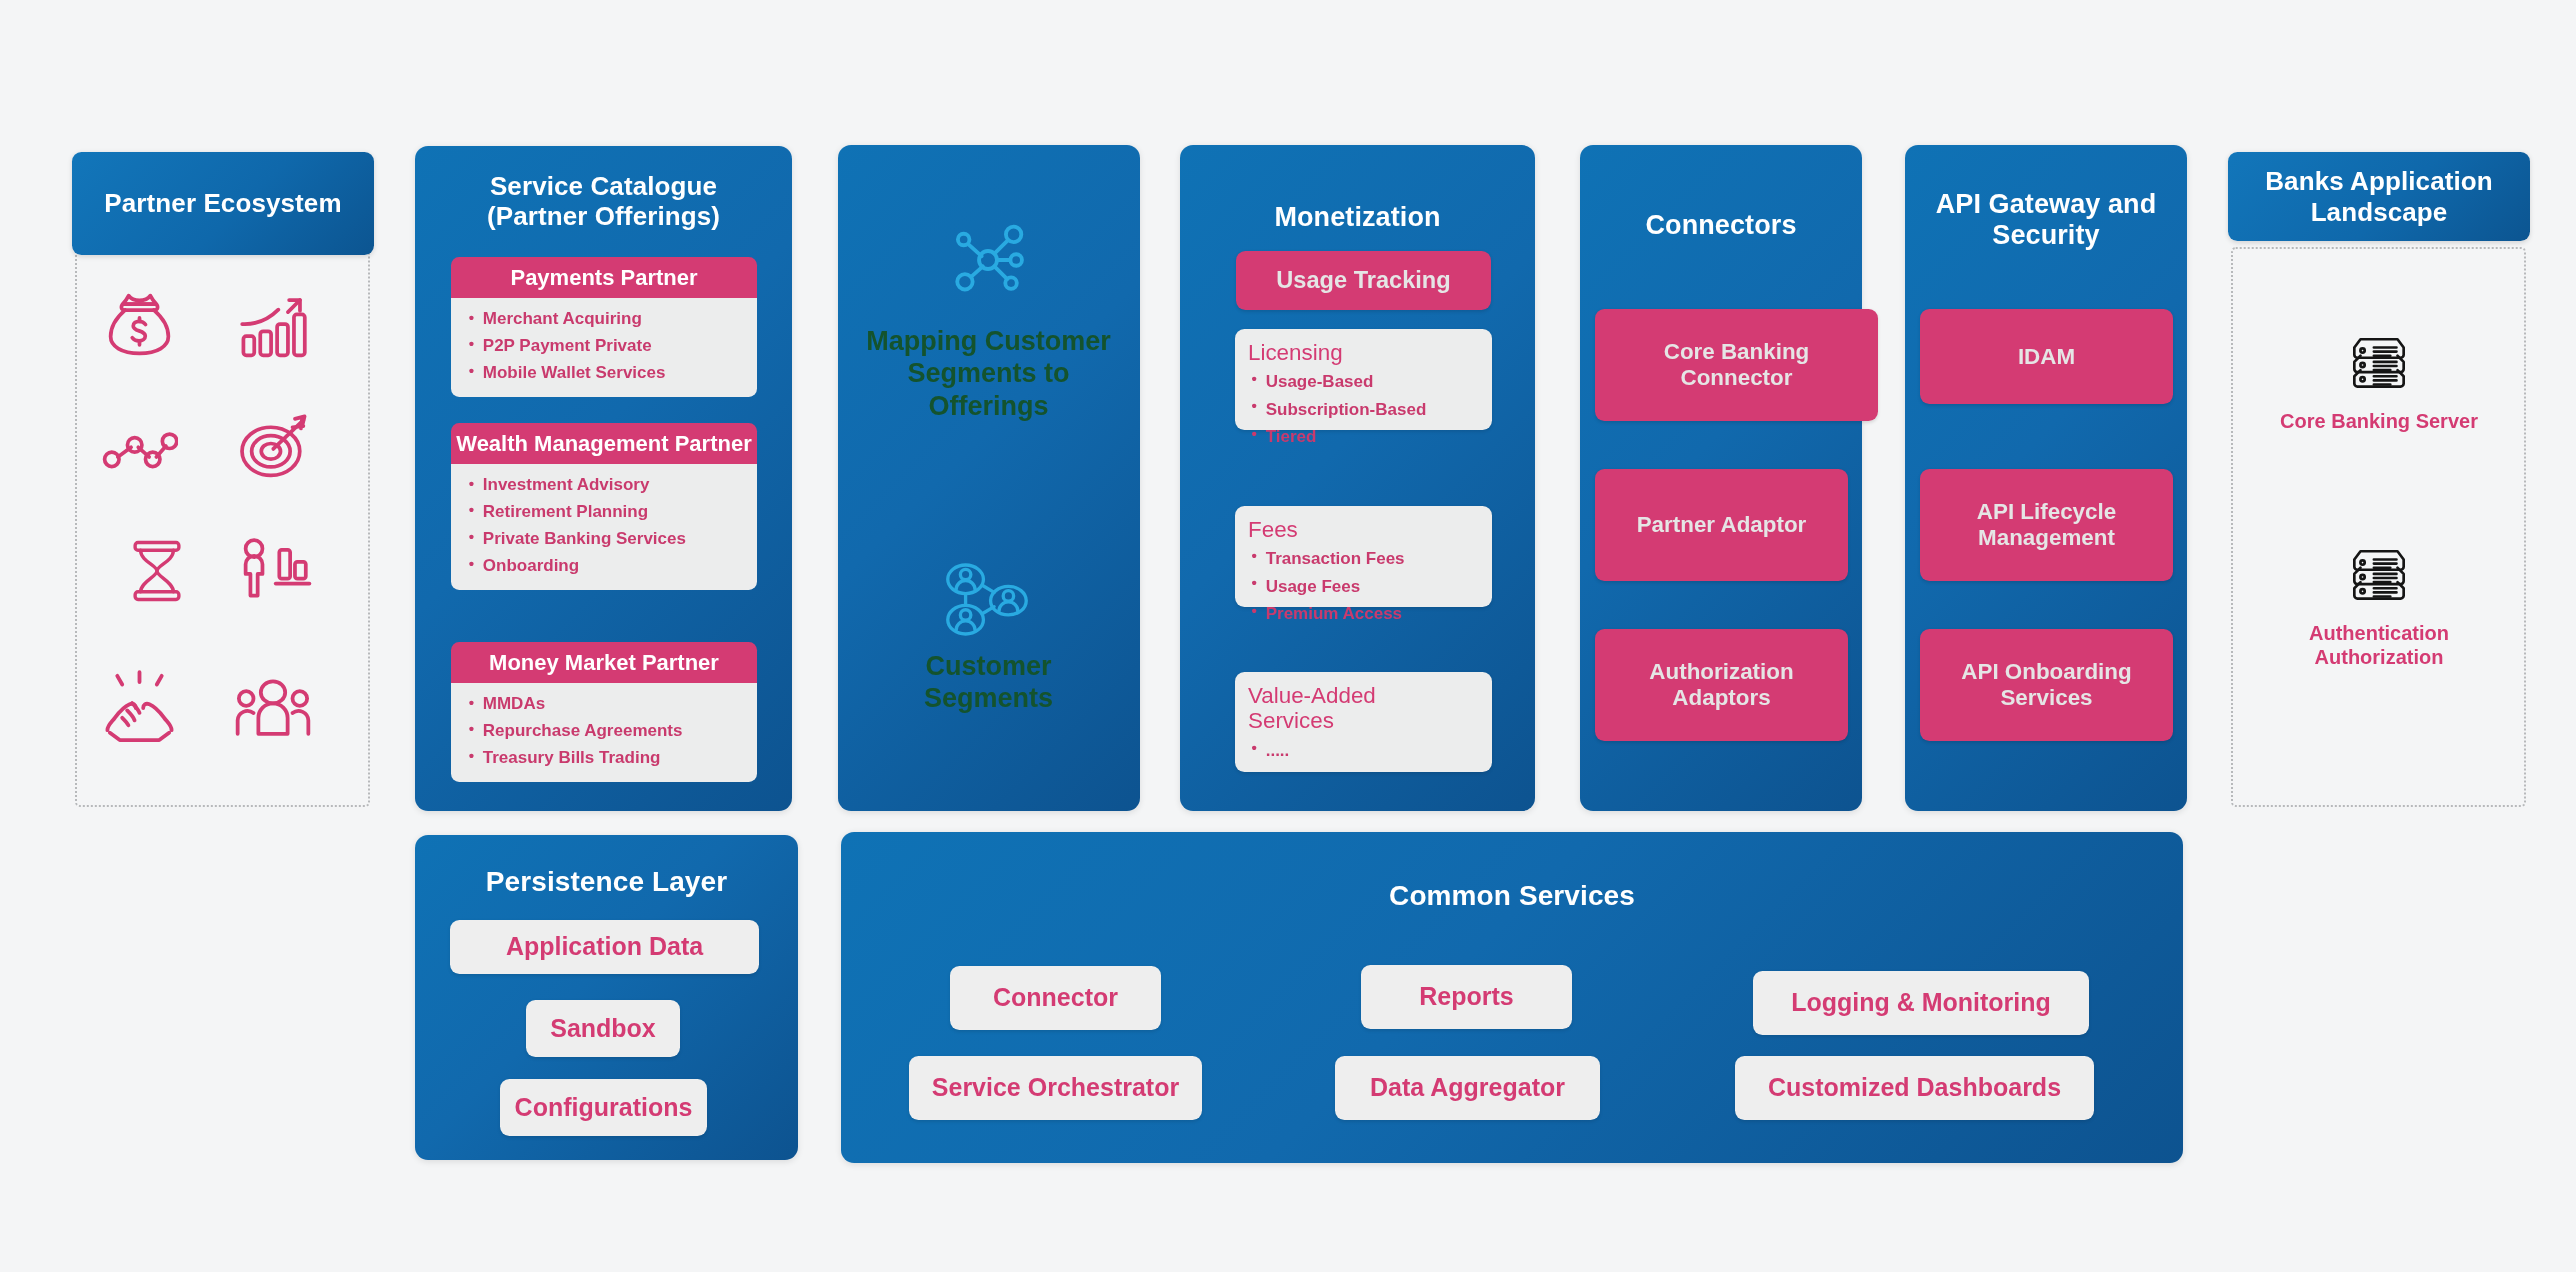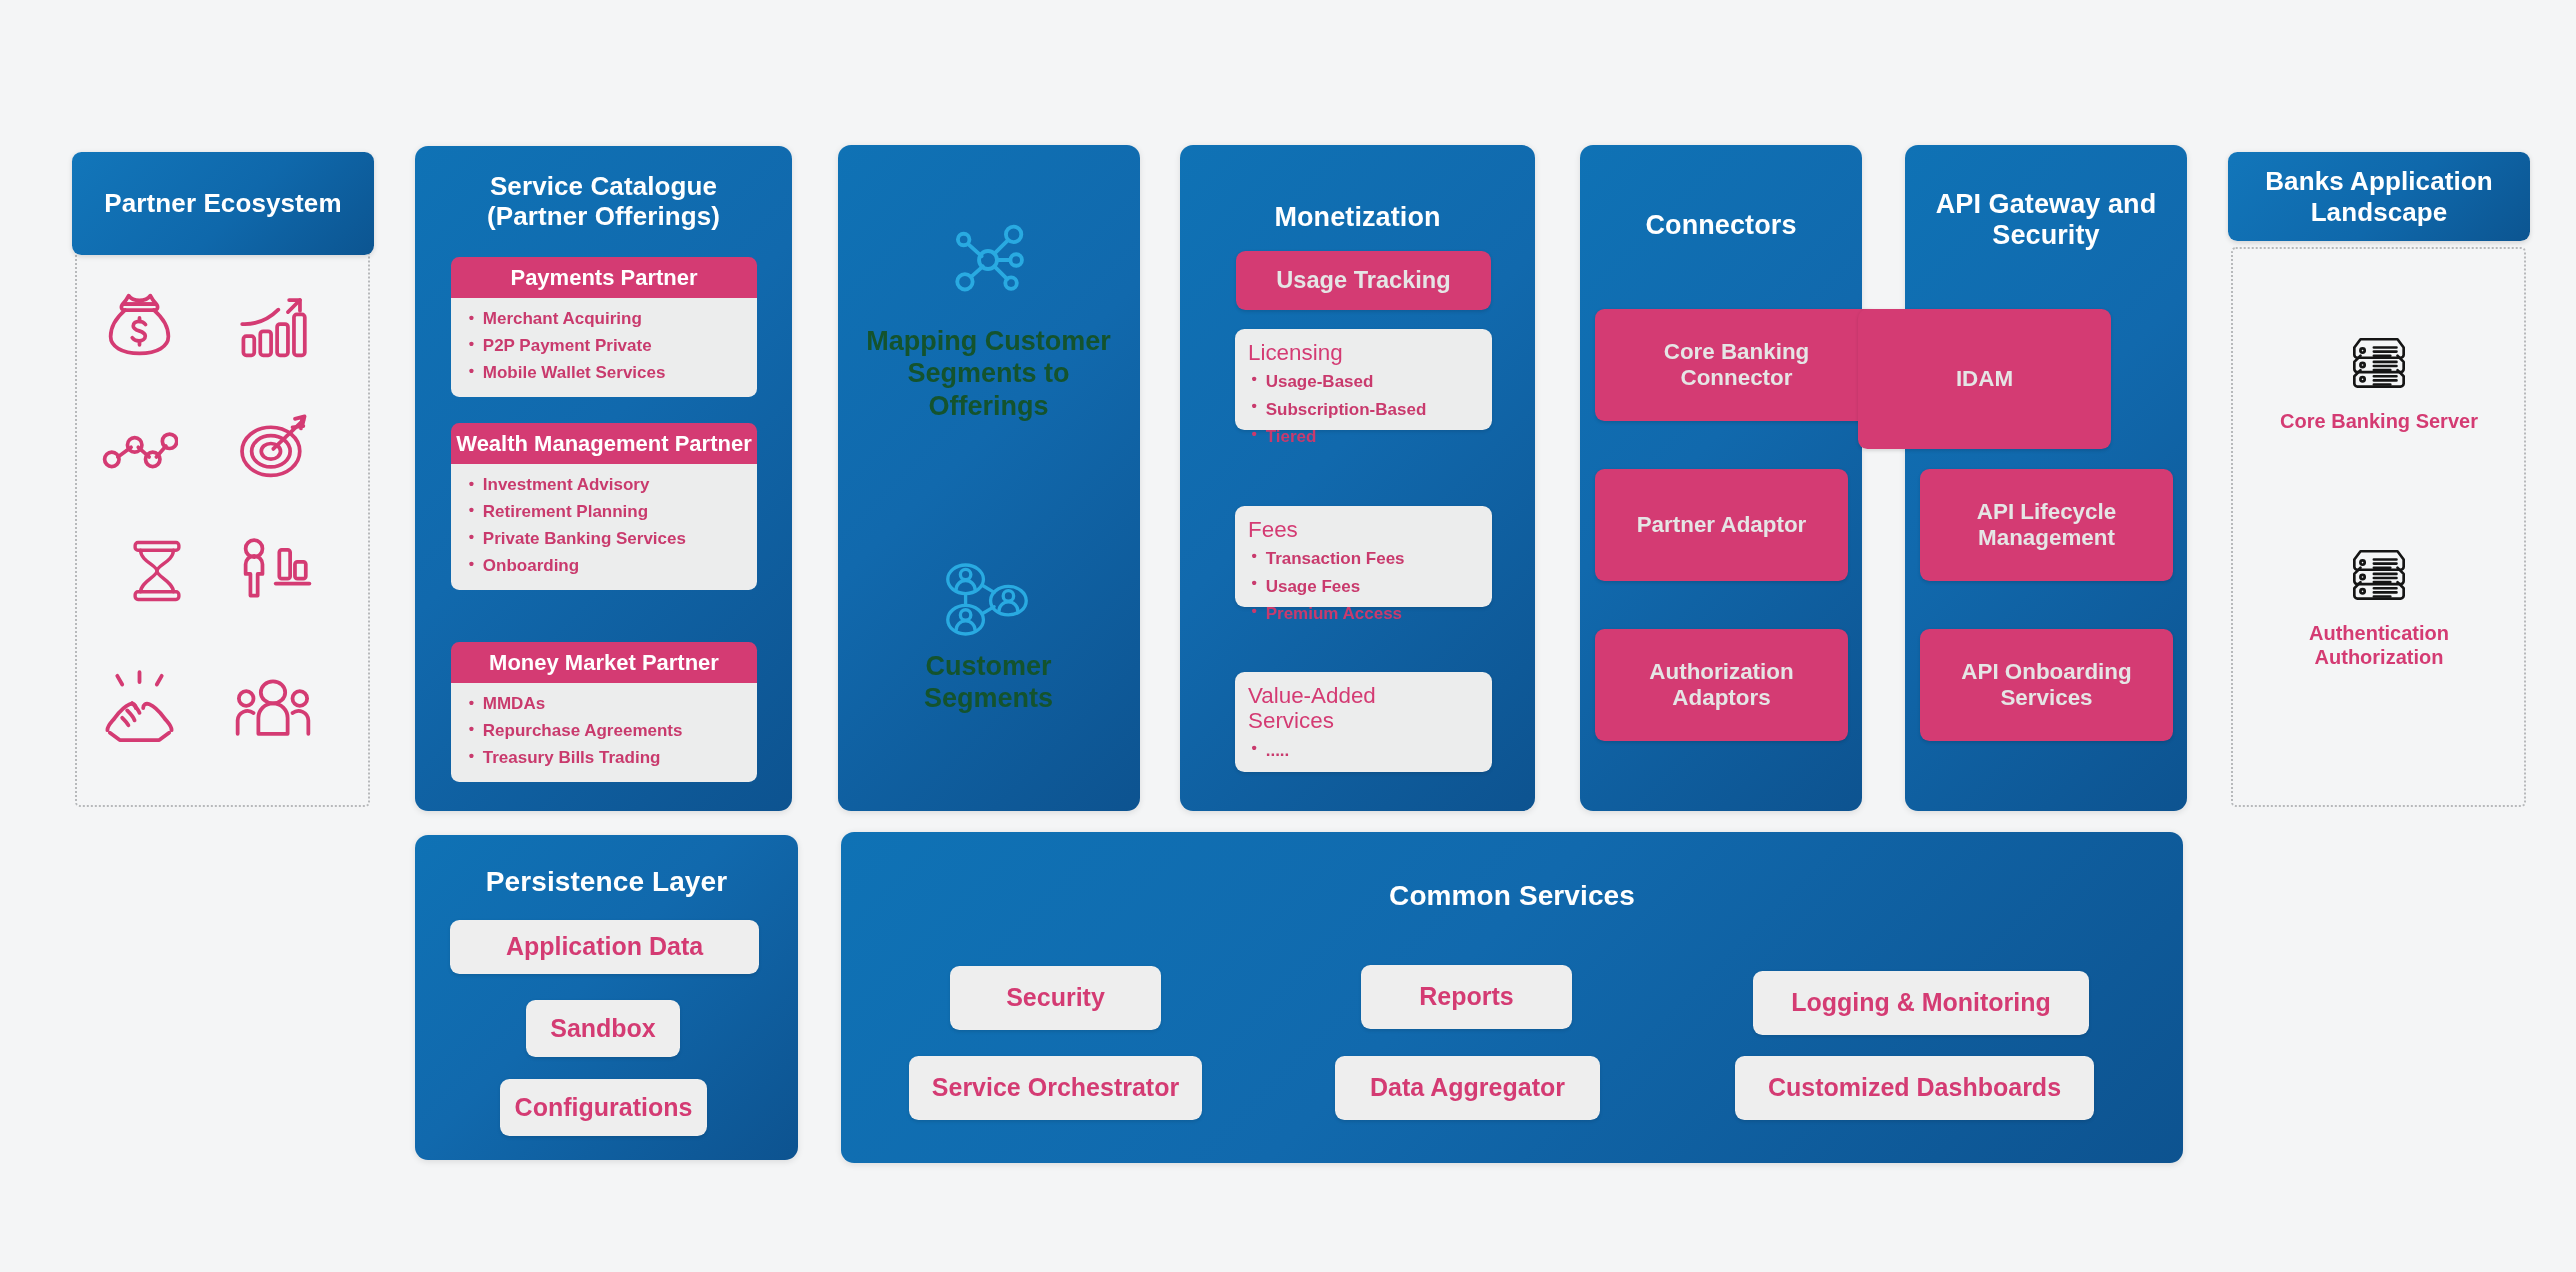--- a/index.html
+++ b/index.html
@@ -360,21 +360,21 @@
 </div>
 
 <div class="chip-pink" style="left:1595px; top:309px; width:283px; height:112px; font-size:22.4px; padding:0 17.7px;">Core Banking Connector</div>
 <div class="chip-pink" style="left:1595px; top:469px; width:253px; height:112px; font-size:22.4px; padding:0 17.7px;">Partner Adaptor</div>
 <div class="chip-pink" style="left:1595px; top:629px; width:253px; height:112px; font-size:22.4px; padding:0 17.7px;">Authorization Adaptors</div>
 
 <div class="col-blue" style="left:1905px; top:145px; width:282px; height:666px;">
   <div class="col-title" style="font-size:27px; padding:44px 26px 0;">API Gateway and Security</div>
 </div>
 
-<div class="chip-pink" style="left:1858px; top:309px; width:253px; height:140px; font-size:22.4px; padding:0 17.7px;">IDAM</div>
+<div class="chip-pink" style="left:1920px; top:309px; width:253px; height:95px; font-size:22.4px; padding:0 17.7px;">IDAM</div>
 <div class="chip-pink" style="left:1920px; top:469px; width:253px; height:112px; font-size:22.4px; padding:0 17.7px;">API Lifecycle Management</div>
 <div class="chip-pink" style="left:1920px; top:629px; width:253px; height:112px; font-size:22.4px; padding:0 17.7px;">API Onboarding Services</div>
 
 <div class="dotted-box" style="left:2231px; top:247px; width:295px; height:560px;"></div>
 
 <div class="header-blue" style="left:2228px; top:152px; width:302px; height:89px;">
   <div class="col-title" style="font-size:26px;">Banks Application Landscape</div>
 </div>
 
 <div class="icon-tile" style="left:2274px; top:333px; width:210px;">
@@ -416,20 +416,20 @@
 </div>
 
 <div class="chip-light" style="left:450px; top:920px; width:309px; height:54px; font-size:25px;">Application Data</div>
 <div class="chip-light" style="left:526px; top:1000px; width:154px; height:57px; font-size:25px;">Sandbox</div>
 <div class="chip-light" style="left:500px; top:1079px; width:207px; height:57px; font-size:25px;">Configurations</div>
 
 <div class="col-blue" style="left:841px; top:832px; width:1342px; height:331px;">
   <div class="col-title" style="font-size:28px; padding-top:48px;">Common Services</div>
 </div>
 
-<div class="chip-light" style="left:950px; top:966px; width:211px; height:64px; font-size:25px;">Security</div>
+<div class="chip-light" style="left:950px; top:966px; width:211px; height:64px; font-size:25px;">Connector</div>
 <div class="chip-light" style="left:1361px; top:965px; width:211px; height:64px; font-size:25px;">Reports</div>
 <div class="chip-light" style="left:1753px; top:971px; width:336px; height:64px; font-size:25px;">Logging &amp; Monitoring</div>
 
 <div class="chip-light" style="left:909px; top:1056px; width:293px; height:64px; font-size:25px;">Service Orchestrator</div>
 <div class="chip-light" style="left:1335px; top:1056px; width:265px; height:64px; font-size:25px;">Data Aggregator</div>
 <div class="chip-light" style="left:1735px; top:1056px; width:359px; height:64px; font-size:25px;">Customized Dashboards</div>
 
 
 </body></html>

